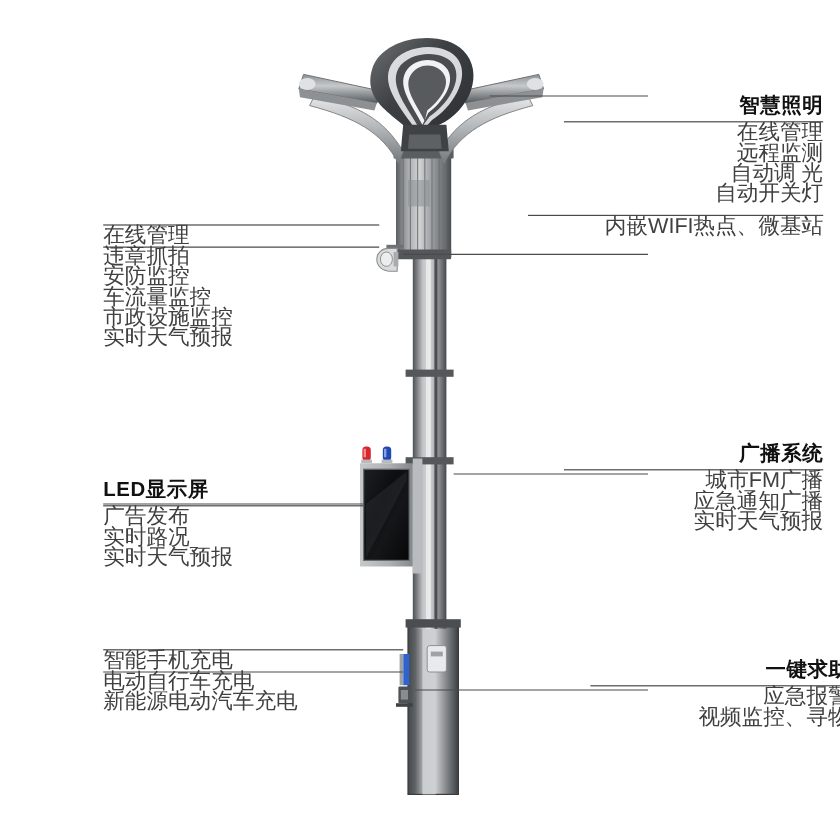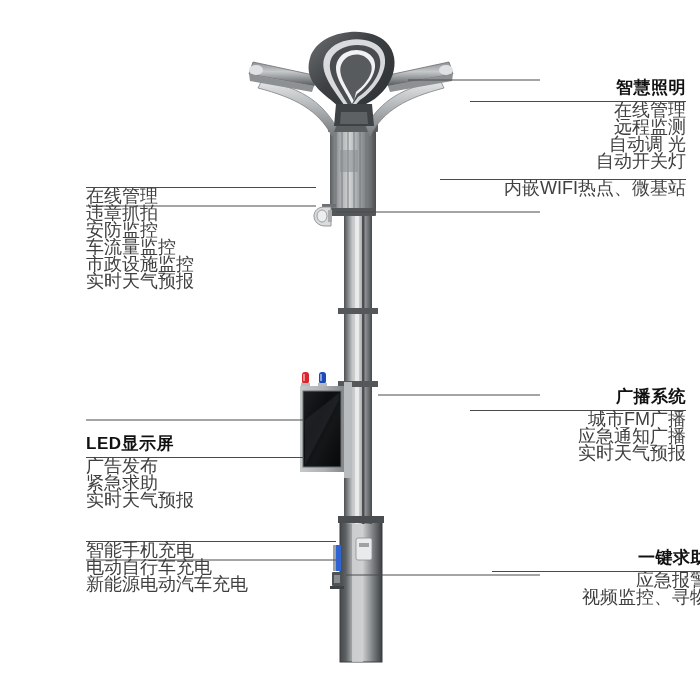--- a/index.html
+++ b/index.html
@@ -223,21 +223,21 @@
     <div class="item">远程监测</div>
     <div class="item">自动调 光</div>
     <div class="item">自动开关灯</div>
   </div>
 
   <div class="callout right" style="left:440px; top:176px; width:246px;">
     <div class="rule"></div>
     <div class="item">内嵌WIFI热点、微基站</div>
   </div>
 
-  <div class="callout right" style="left:470px; top:387px; width:216px;">
+  <div class="callout right" style="left:470px; top:368px; width:216px;">
     <div class="title">广播系统</div>
     <div class="rule"></div>
     <div class="item">城市FM广播</div>
     <div class="item">应急通知广播</div>
     <div class="item">实时天气预报</div>
   </div>
 
   <div class="callout right" style="left:492px; top:548px; width:216px;">
     <div class="title">一键求助</div>
     <div class="rule"></div>
@@ -248,25 +248,25 @@
   <div class="callout left" style="left:86px; top:184px; width:230px;">
     <div class="rule"></div>
     <div class="item">在线管理</div>
     <div class="item">违章抓拍</div>
     <div class="item">安防监控</div>
     <div class="item">车流量监控</div>
     <div class="item">市政设施监控</div>
     <div class="item">实时天气预报</div>
   </div>
 
-  <div class="callout left" style="left:86px; top:398px; width:218px;margin-top:36px;">
+  <div class="callout left" style="left:86px; top:398px; width:218px;">
     <div class="title">LED显示屏</div>
     <div class="rule"></div>
     <div class="item">广告发布</div>
-    <div class="item">紧急求助</div>
+    <div class="item">实时路况</div>
     <div class="item">实时天气预报</div>
   </div>
 
   <div class="callout left" style="left:86px; top:538px; width:250px;">
     <div class="rule"></div>
     <div class="item">智能手机充电</div>
     <div class="item">电动自行车充电</div>
     <div class="item">新能源电动汽车充电</div>
   </div>
 

